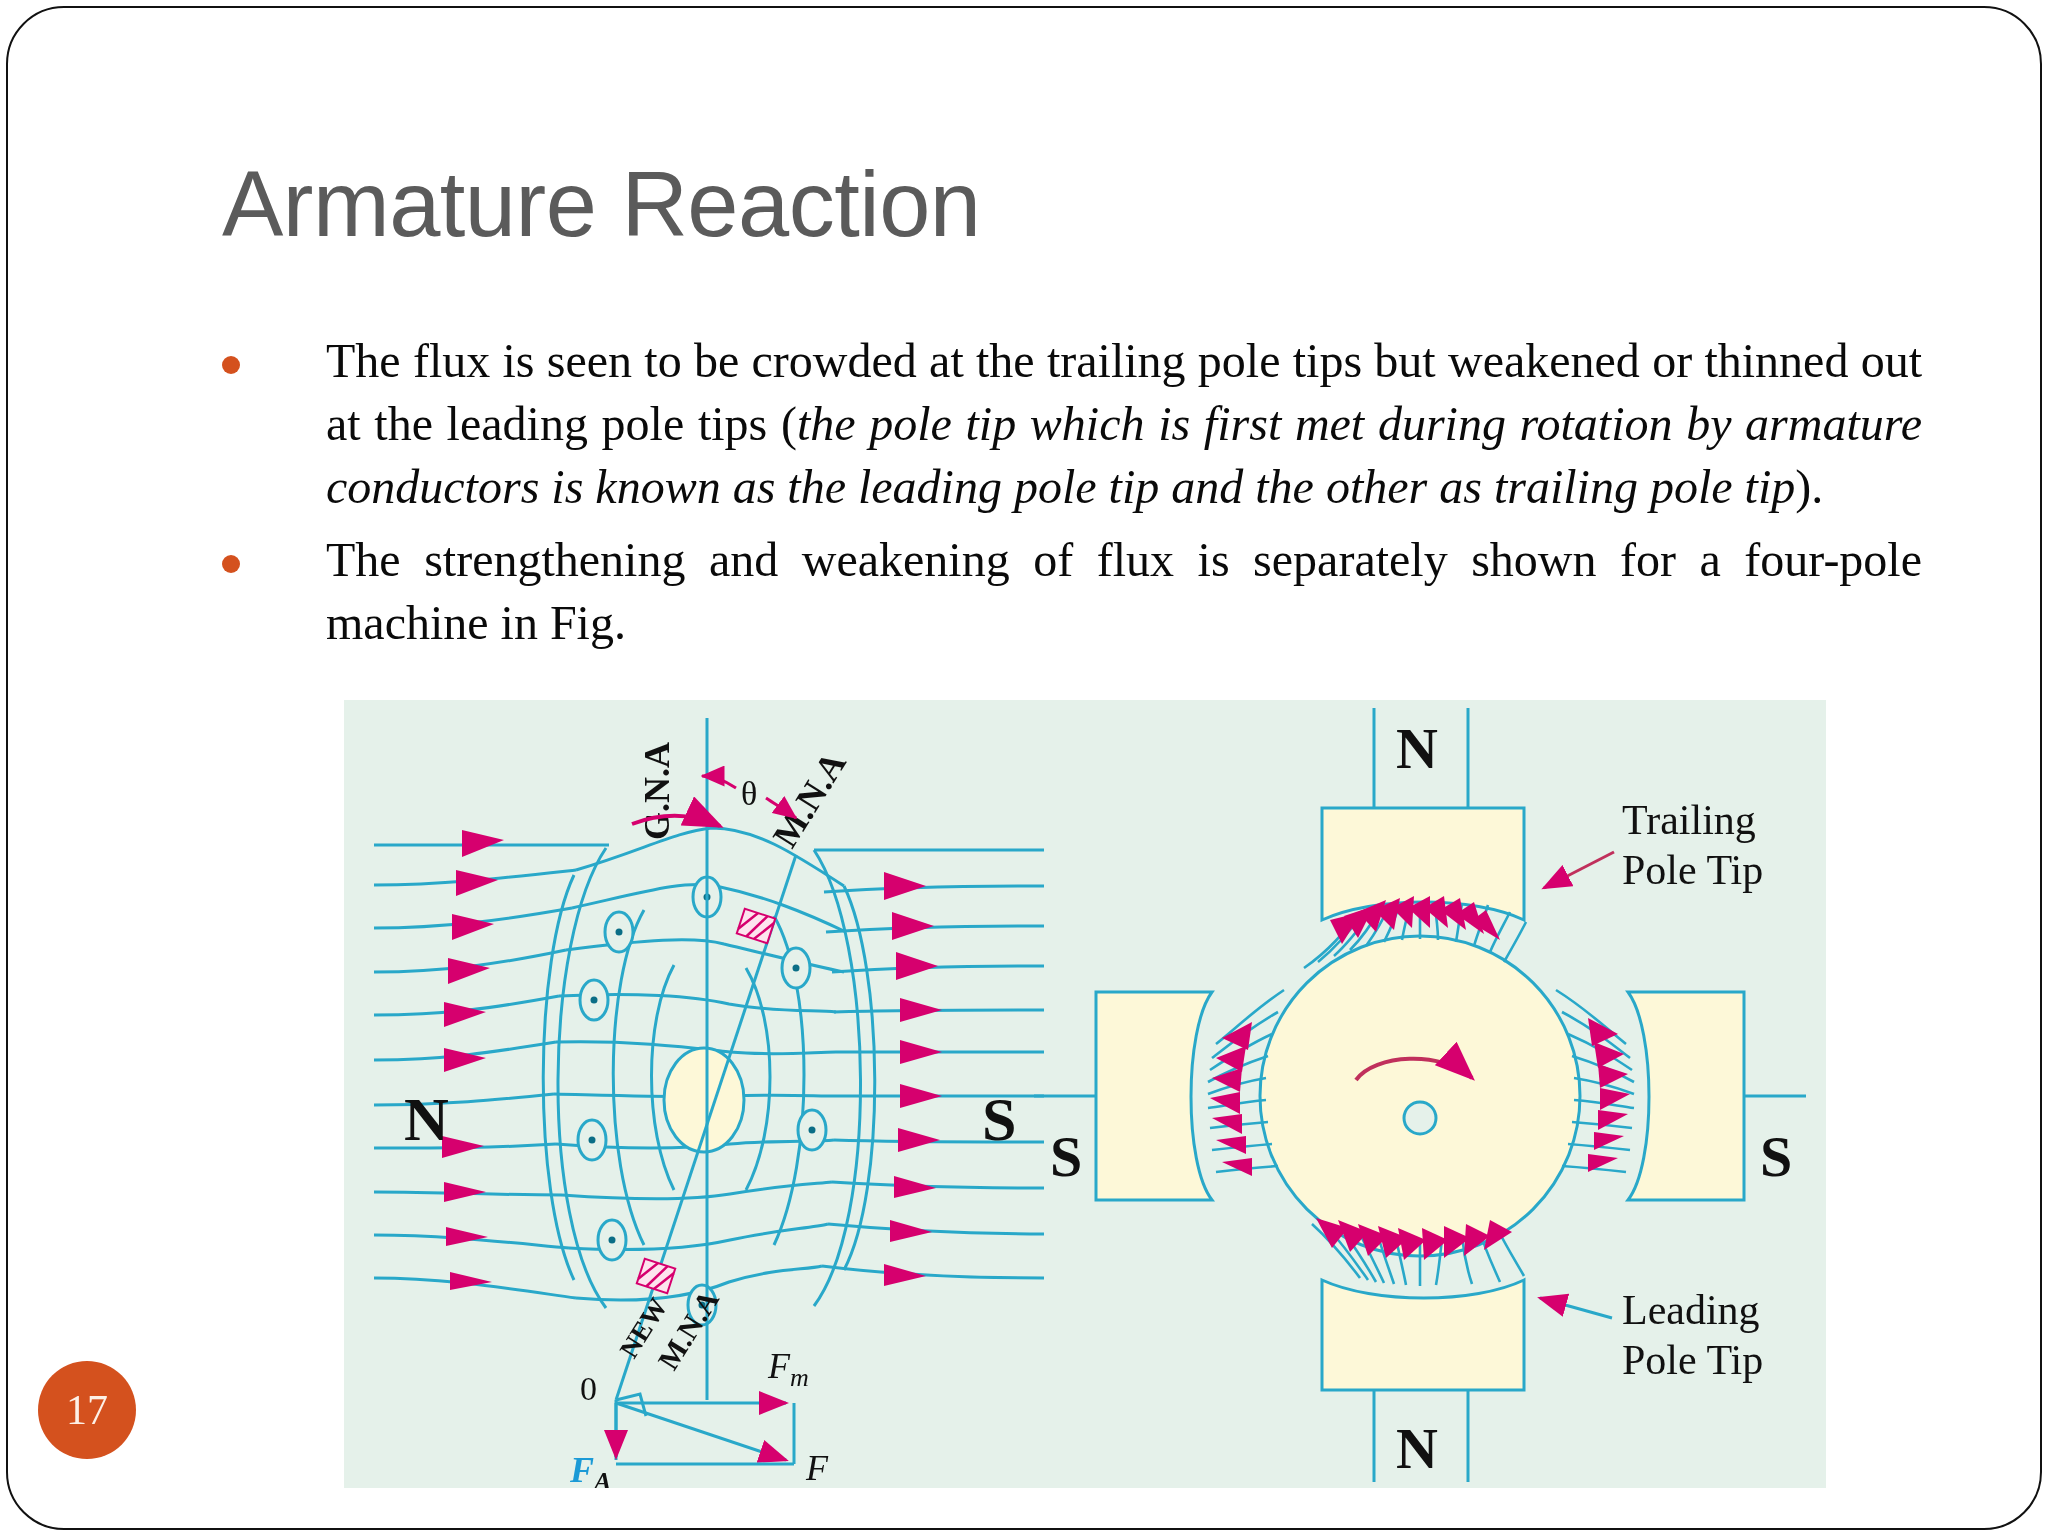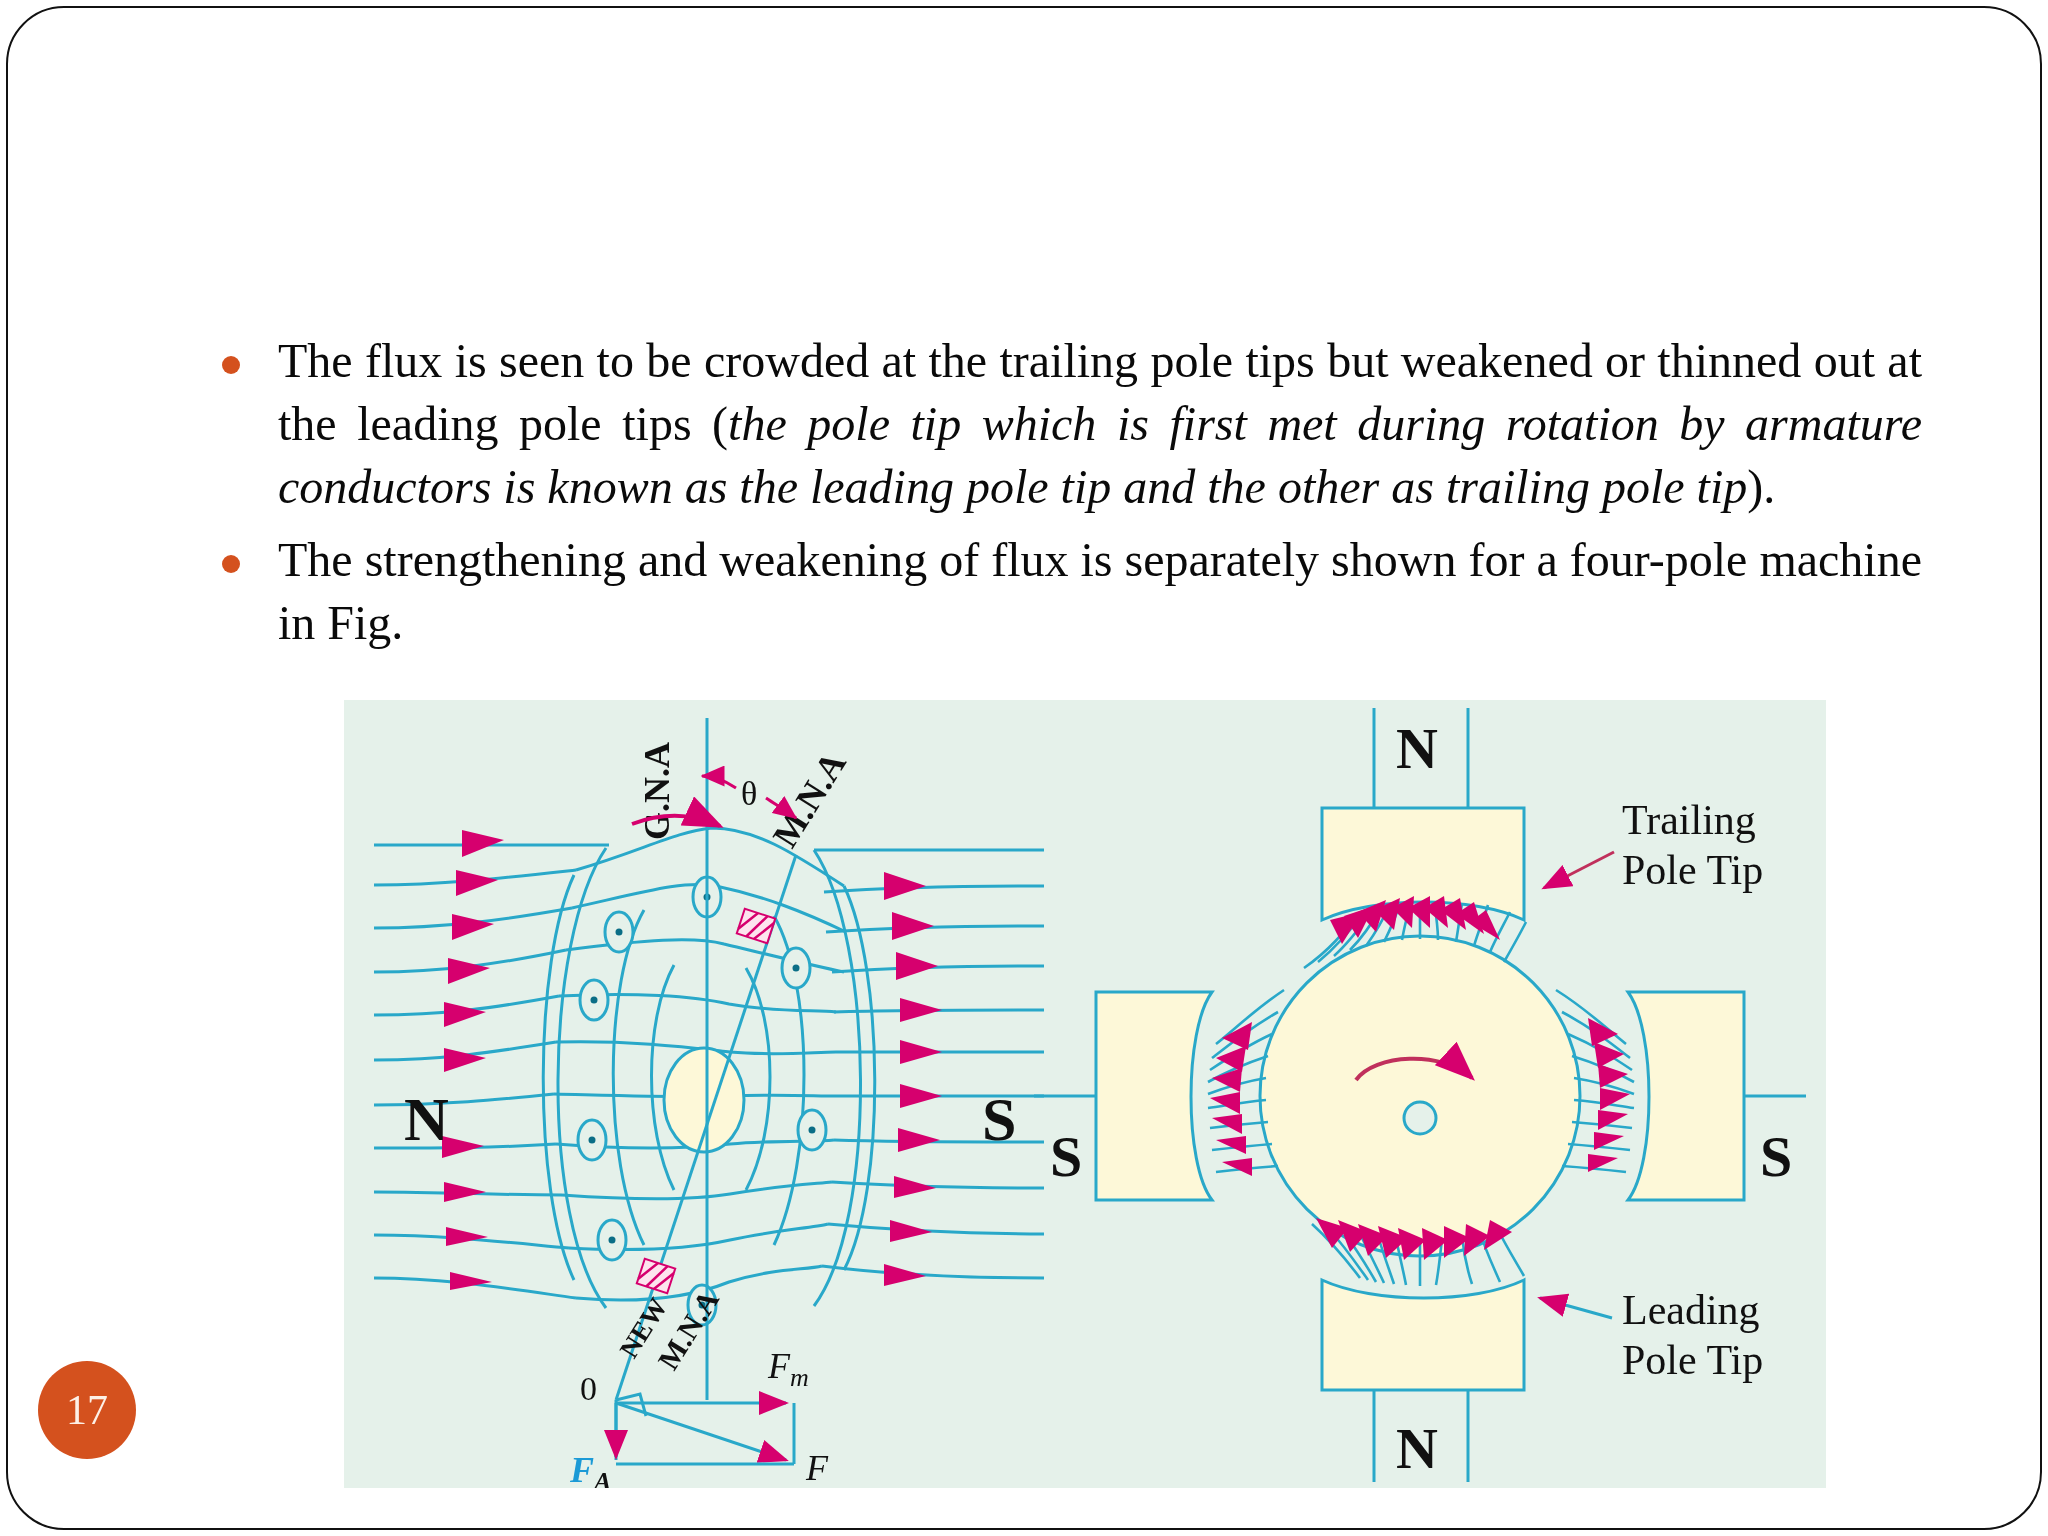--- a/index.html
+++ b/index.html
@@ -28,21 +28,21 @@
   .bullet-row{display:flex;align-items:flex-start;margin-bottom:10px;}
   .bullet-dot{
     flex:0 0 auto;width:18px;height:18px;border-radius:50%;
     background:#d4511e;margin-top:26px;margin-right:38px;
   }
   .bullet-text{
     flex:1 1 auto;font-family:"Liberation Serif",serif;
     font-size:48px;line-height:1.31;color:#0a0a0a;
     text-align:justify;
   }
-  .bullet-text.justify{text-align:justify;text-align-last:left;}
+  .bullet-text.justify{text-align:justify;text-align-last:left;margin-left:48px;}
   .ital{font-style:italic;}
 
   
   .figure{
     position:absolute;left:344px;top:700px;width:1482px;height:788px;
     background:#e5f1ea;overflow:hidden;
   }
   .fig-svg{display:block;width:1482px;height:788px;}
 
   
@@ -54,20 +54,21 @@
     font-family:"Liberation Serif",serif;font-size:42px;color:#fdf0e6;line-height:1;
   }
 </style>
 </head>
 <body>
 
 <div class="slide">
 
   <div class="slide-frame"></div>
 
+  <div class="title">Armature Reaction</div>
 
   <div class="body">
 
     <div class="bullet-row">
       <div class="bullet-dot"></div>
       <div class="bullet-text justify"><span>The flux is seen to be crowded at the trailing pole tips but weakened or thinned out at the leading pole tips (</span><span class="ital">the pole tip which is first met during rotation by armature conductors is known as the leading pole tip and the other as trailing pole tip</span><span>).</span></div>
     </div>
 
     <div class="bullet-row">
       <div class="bullet-dot"></div>

